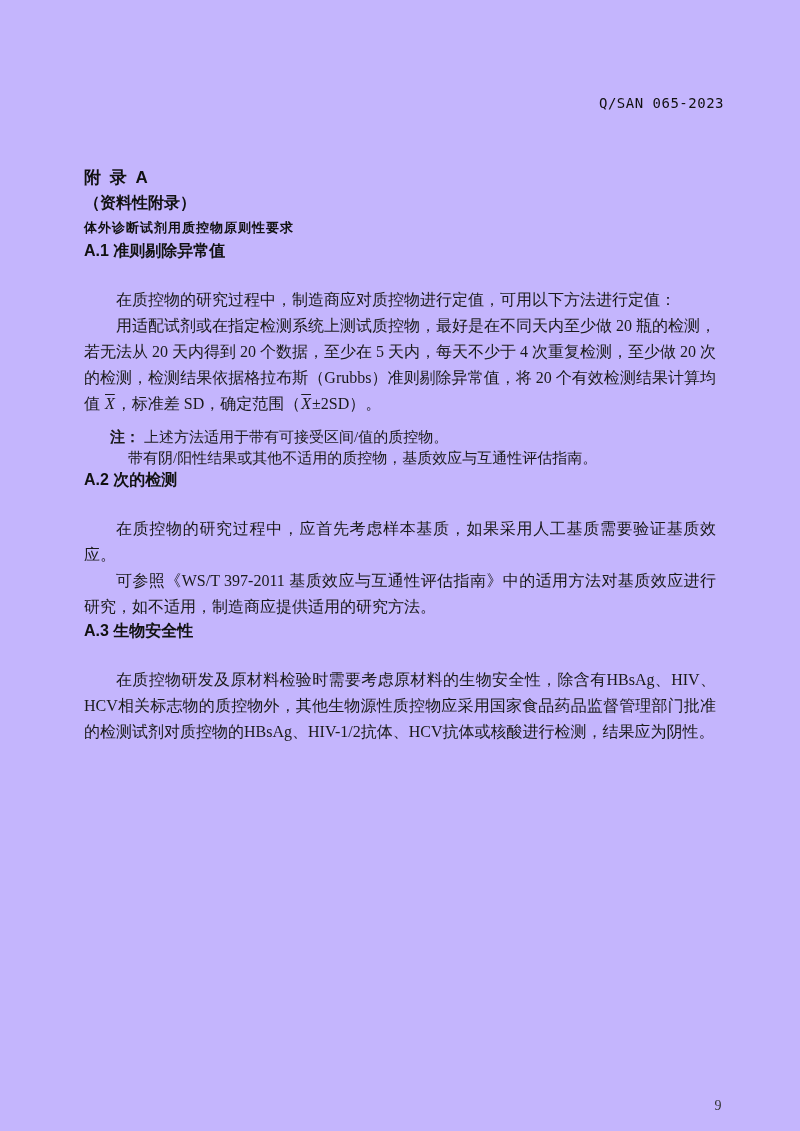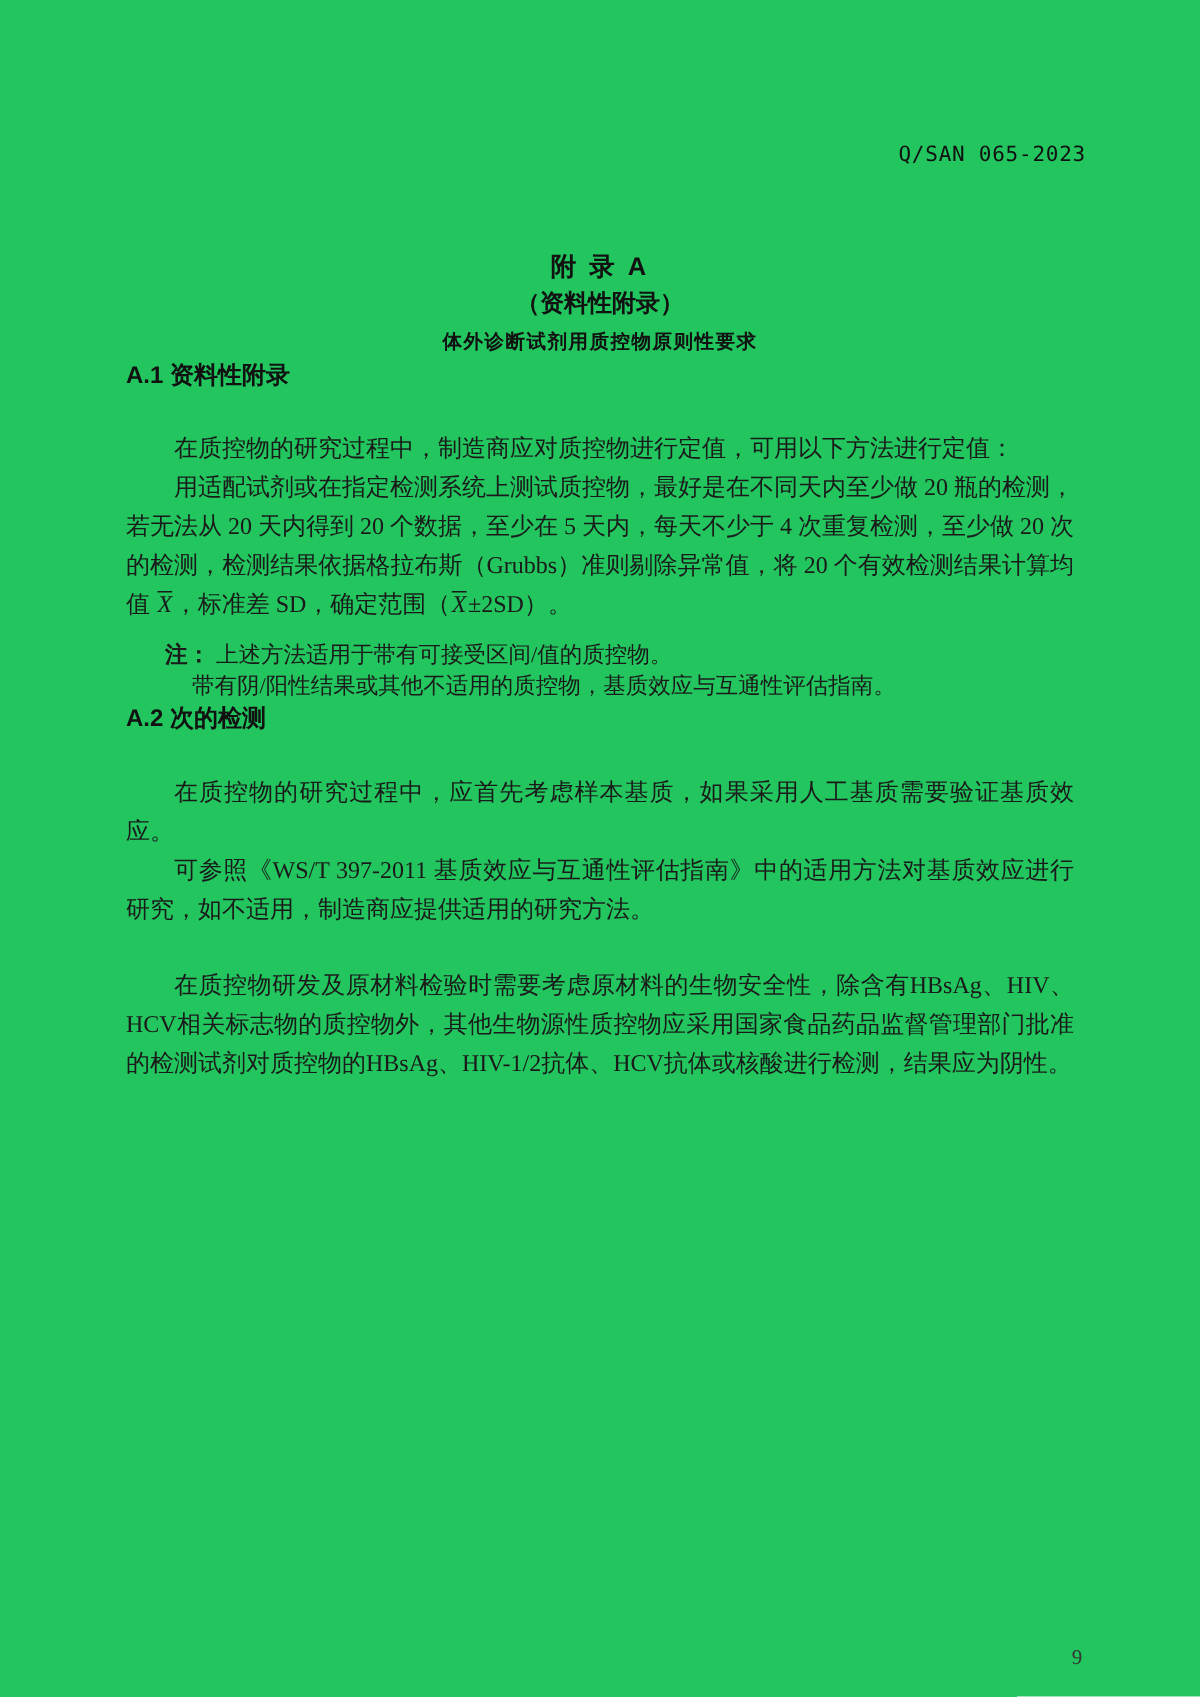--- a/index.html
+++ b/index.html
@@ -4,42 +4,41 @@
 <style>
   html, body {
     margin: 0;
     padding: 0;
     background: #ffffff;
   }
   .page {
     position: relative;
     width: 800px;
     height: 1131px;
-    background: #22c55e;
+    background: #c4b5fd;
     overflow: hidden;
     font-family: "Liberation Serif", "DejaVu Serif", serif;
     color: #1a1a1a;
   }
   .doc-code {
     position: absolute;
     top: 95px;
     right: 76px;
     font-family: "DejaVu Sans Mono", "Liberation Mono", monospace;
     font-size: 14px;
     letter-spacing: 0.5px;
     color: #111;
   }
   .content {
     position: absolute;
     left: 84px;
     top: 166px;
     width: 632px;
   }
   .title-block {
-    text-align: center;
     font-family: "Liberation Sans", "DejaVu Sans", sans-serif;
     font-weight: bold;
     color: #111;
   }
   .title-l1 { font-size: 17px; line-height: 24px; letter-spacing: 2px; }
   .title-l2 { font-size: 16px; line-height: 24px; margin-top: 1px; }
   .title-l3 { font-size: 13px; line-height: 25px; letter-spacing: 1px; }
   h3.sec-heading {
     font-family: "Liberation Sans", "DejaVu Sans", sans-serif;
     font-size: 16px;
@@ -99,21 +98,21 @@
 
   <div class="content">
 
     <div class="title-block">
       <div class="title-l1">附 录 A</div>
       <div class="title-l2">（资料性附录）</div>
       <div class="title-l3">体外诊断试剂用质控物原则性要求</div>
     </div>
 
     <div class="section">
-      <h3 class="sec-heading h-a1">A.1 资料性附录</h3>
+      <h3 class="sec-heading h-a1">A.1 准则剔除异常值</h3>
 
       <p class="body-para first-after-heading">在质控物的研究过程中，制造商应对质控物进行定值，可用以下方法进行定值：</p>
 
       <p class="body-para"><span>用适配试剂或在指定检测系统上测试质控物，最好是在不同天内至少做 20 瓶的检测，若无法从 20 天内得到 20 个数据，至少在 5 天内，每天不少于 4 次重复检测，至少做 20 次的检测，检测结果依据格拉布斯（Grubbs）准则剔除异常值，将 20 个有效检测结果计算均值 </span><span class="xbar">X</span><span>，标准差 SD，确定范围（</span><span class="xbar">X</span><span>±2SD）。</span></p>
 
       <div class="note-block">
         <div class="note-line1">
           <span class="note-label">注：</span><span>上述方法适用于带有可接受区间/值的质控物。</span>
         </div>
         <div class="note-line2">带有阴/阳性结果或其他不适用的质控物，基质效应与互通性评估指南。</div>
@@ -122,20 +121,21 @@
 
     <div class="section">
       <h3 class="sec-heading h-a2">A.2 次的检测</h3>
 
       <p class="body-para first-after-heading">在质控物的研究过程中，应首先考虑样本基质，如果采用人工基质需要验证基质效应。</p>
 
       <p class="body-para">可参照《WS/T 397-2011 基质效应与互通性评估指南》中的适用方法对基质效应进行研究，如不适用，制造商应提供适用的研究方法。</p>
     </div>
 
     <div class="section">
+      <h3 class="sec-heading h-a3">A.3 生物安全性</h3>
 
       <p class="body-para first-after-heading">在质控物研发及原材料检验时需要考虑原材料的生物安全性，除含有HBsAg、HIV、HCV相关标志物的质控物外，其他生物源性质控物应采用国家食品药品监督管理部门批准的检测试剂对质控物的HBsAg、HIV-1/2抗体、HCV抗体或核酸进行检测，结果应为阴性。</p>
     </div>
 
   </div>
 
   <div class="page-number">9</div>
 
 </div>
 

